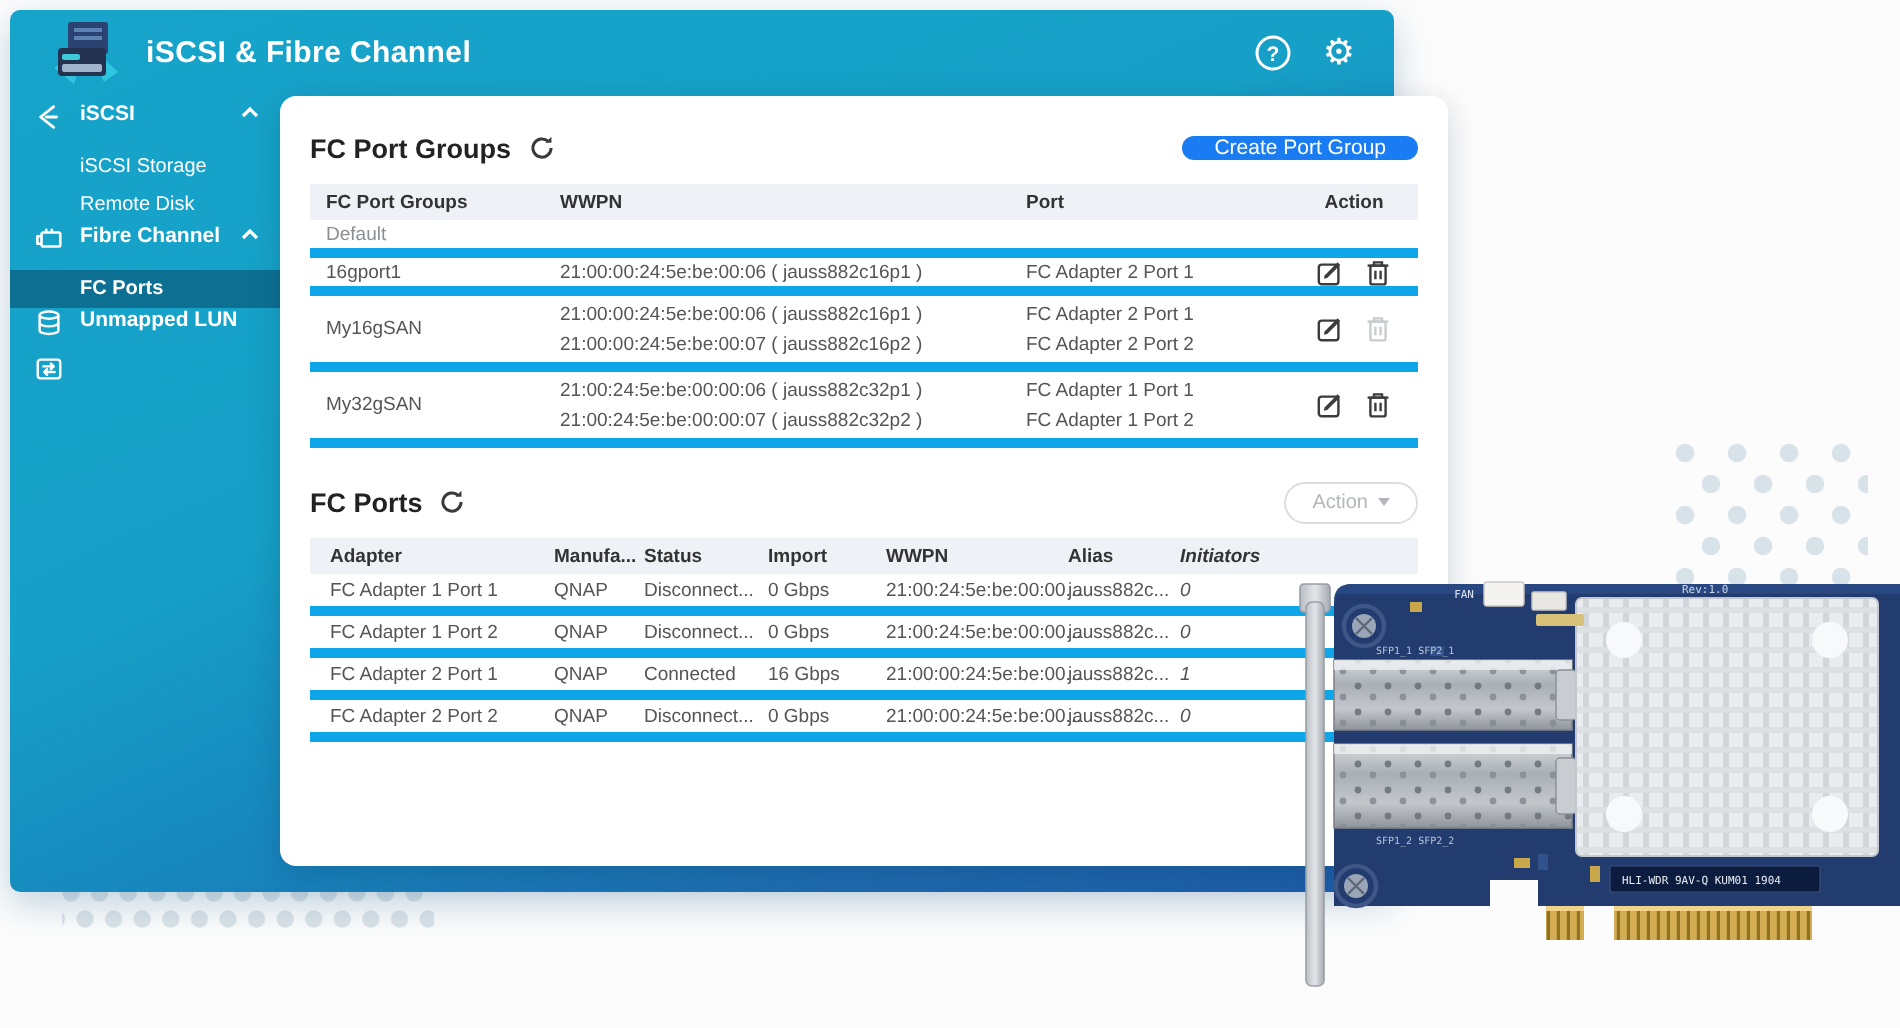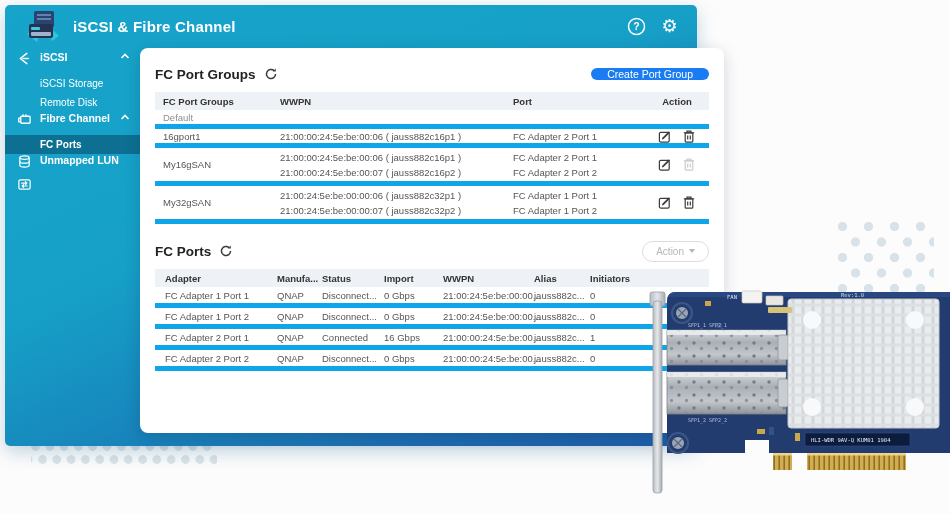--- a/index.html
+++ b/index.html
@@ -73,21 +73,21 @@
   .pg-row1 { height:19px; }
   .pg-row2 { height:38px; }
 
   
   .f-adapter { width:122px; padding-left:10px; }
   .f-manu { width:45px; }
   .f-status { width:62px; }
   .f-speed { width:59px; }
   .f-wwpn { width:91px; }
   .f-alias { width:56px; }
-  .f-init { flex:1; }
+  .f-init { flex:1;font-style:italic; }
   .fc-row { height:21px; }
   .sec2 { margin-top:14px; }
 
   .icon-btn { width:14px; height:15px; cursor:pointer; color:#3c3c3c; }
   .icon-btn.disabled { color:#c9cccf; cursor:default; }
 
   
   .fc-card { position:absolute; left:645px; top:287px; width:305px; height:227px; z-index:3; }
 </style>
 </head>

